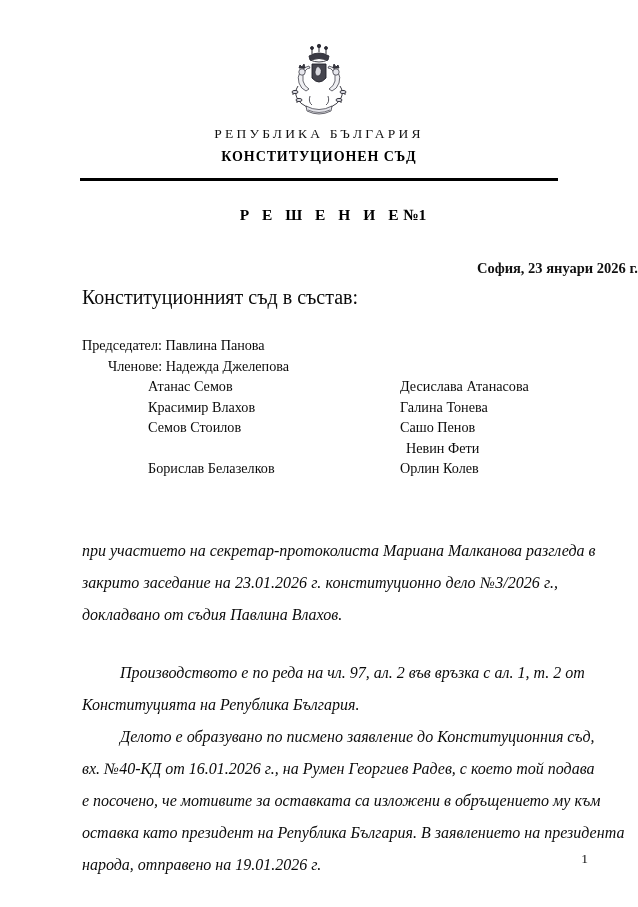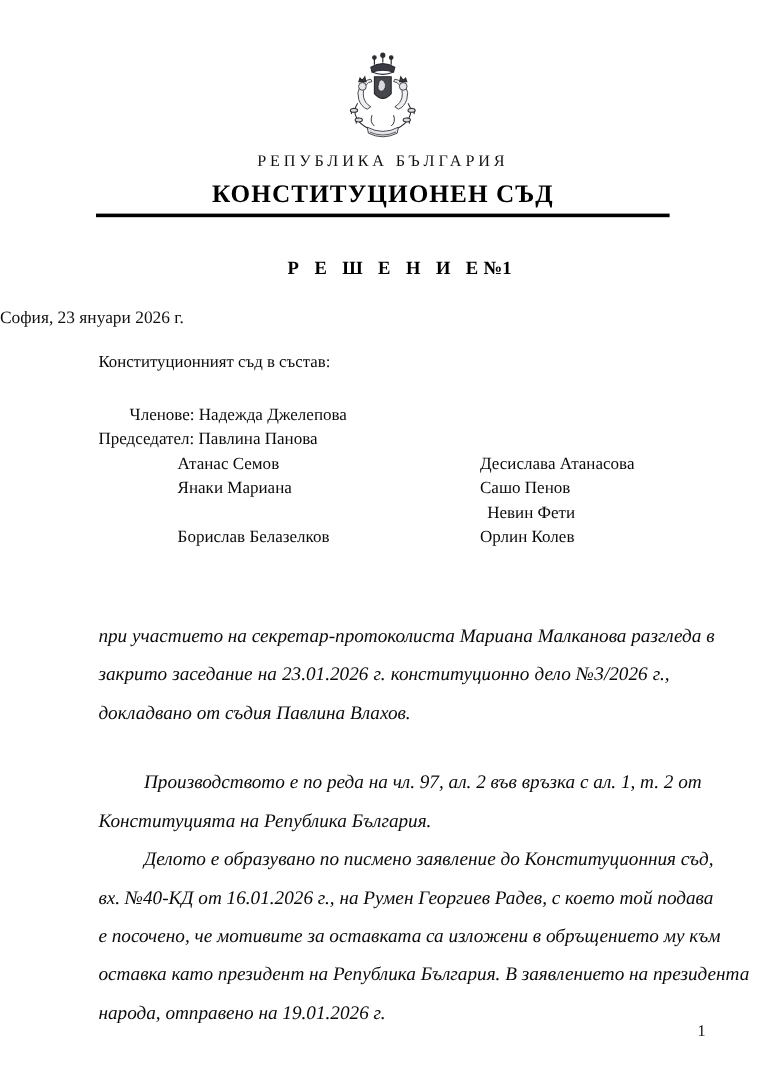--- a/index.html
+++ b/index.html
@@ -39,21 +39,21 @@
   .country-line {
     text-align: center;
     font-size: 13.5px;
     letter-spacing: 3.2px;
     margin-top: 4px;
     color: #111;
     font-weight: 400;
   }
   .court-line {
     text-align: center;
-    font-size: 21px;
+    font-size: 14px;
     font-weight: bold;
     letter-spacing: 0.9px;
     margin-top: 7px;
     color: #000;
   }
 
   .rule {
     position: absolute;
     left: 80px;
     top: 178px;
@@ -69,38 +69,39 @@
     font-weight: bold;
     letter-spacing: 4.5px;
     margin-top: 41px;
     color: #000;
     padding-left: 28px;
   }
   .decision-title .num {
     letter-spacing: 0px;
   }
   .place-date {
-    text-align: left;
+    text-align: right;
     font-size: 14.5px;
-    margin-top: 24px;
+    margin-top: 36px;
     color: #111;
+    font-weight: bold;
   }
 
   
   .body-area {
     position: absolute;
     left: 82px;
     top: 282px;
     width: 476px;
   }
 
   .lead {
-    font-size: 14px;
+    font-size: 20px;
     line-height: 1.55;
-    margin: 10px 0 22px 0;
+    margin: 0 0 22px 0;
   }
 
   .panel {
     font-size: 14.2px;
     line-height: 1.47;
     margin: 0;
   }
   .panel-row {
     display: block;
     white-space: nowrap;
@@ -214,35 +215,39 @@
 
   <div class="place-date">София, 23  януари 2026 г.</div>
 
   <div class="body-area">
 
     <p class="lead">Конституционният съд в състав:</p>
 
     <div class="panel">
 
       <div class="panel-row">
+        <span class="panel-role indent-1">Председател:</span>
+        <span>Павлина Панова</span>
+      </div>
+
+      <div class="panel-row">
         <span class="panel-role indent-2">Членове:</span>
         <span>Надежда Джелепова</span>
       </div>
 
       <div class="panel-row">
-        <span class="panel-role indent-1">Председател:</span>
-        <span>Павлина Панова</span>
-      </div>
-
-      <div class="panel-row">
         <span class="indent-3">Атанас Семов</span>
         <span class="col-right">Десислава Атанасова</span>
       </div>
       <div class="panel-row">
-        <span class="indent-3">Янаки Мариана</span>
+        <span class="indent-3">Красимир Влахов</span>
+        <span class="col-right">Галина Тонева</span>
+      </div>
+      <div class="panel-row">
+        <span class="indent-3">Семов Стоилов</span>
         <span class="col-right">Сашо Пенов</span>
       </div>
       <div class="panel-row">
         <span class="col-right nudge">Невин Фети</span>
       </div>
       <div class="panel-row">
         <span class="indent-3">Борислав Белазелков</span>
         <span class="col-right">Орлин Колев</span>
       </div>
     </div>

